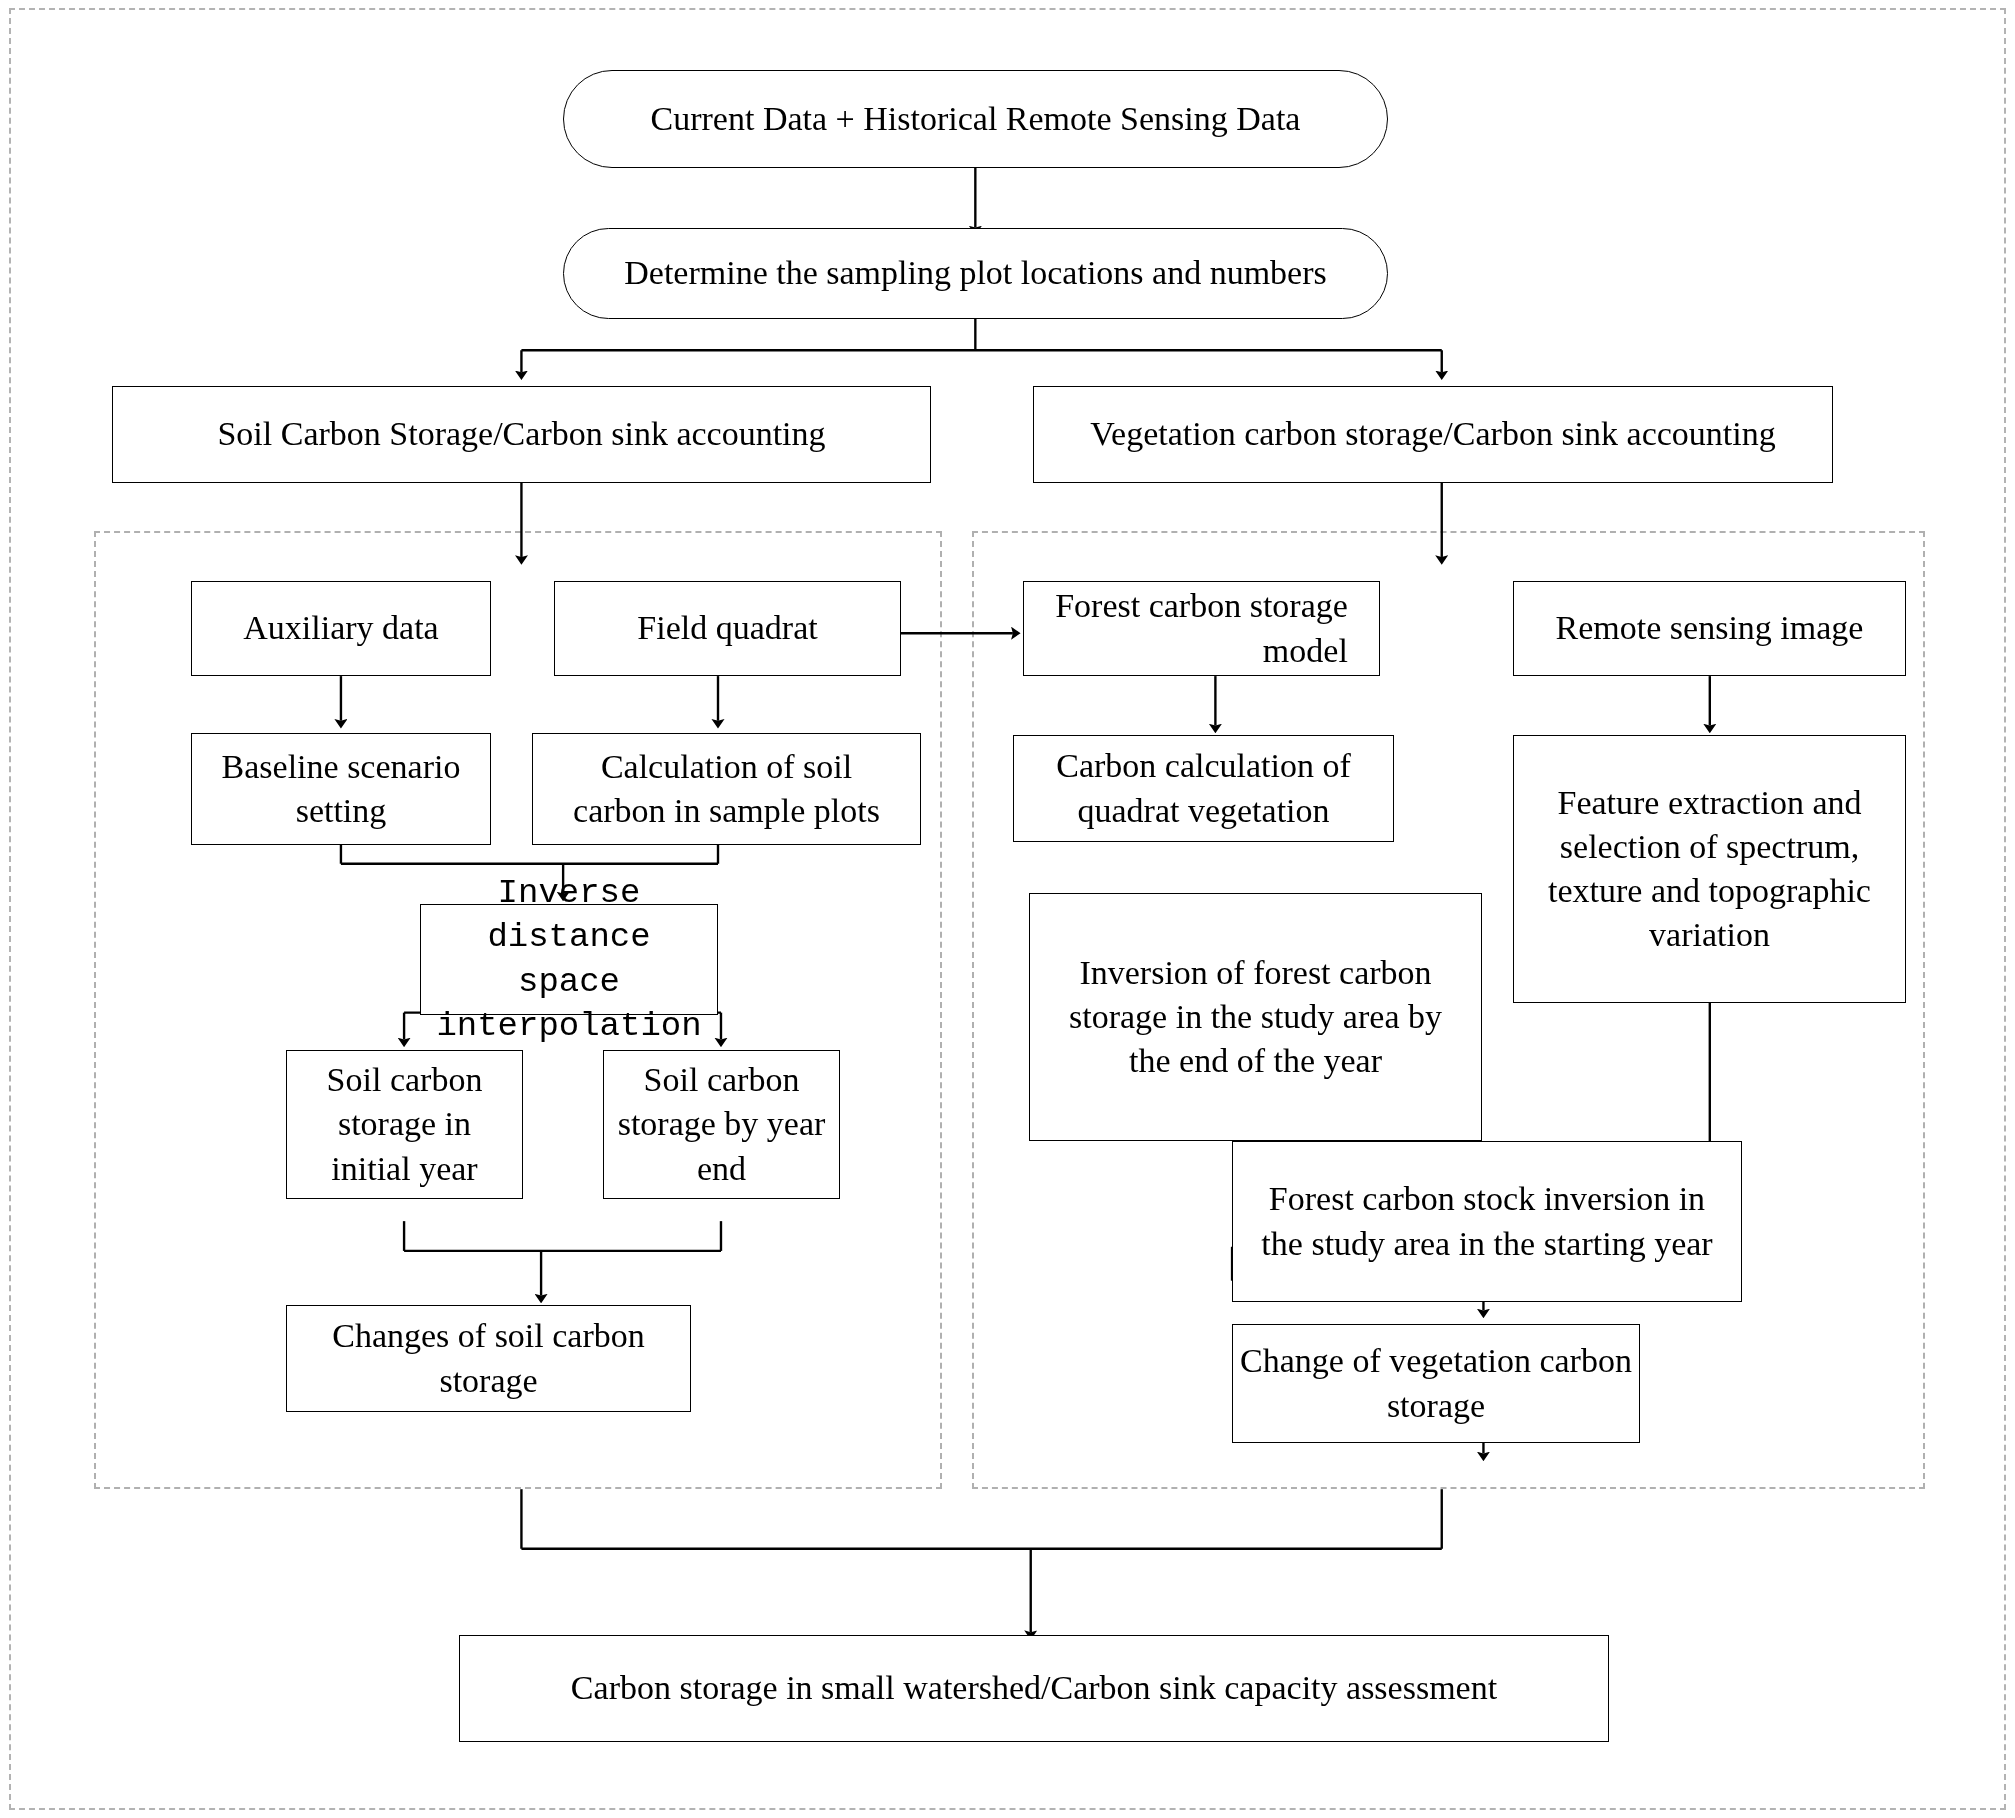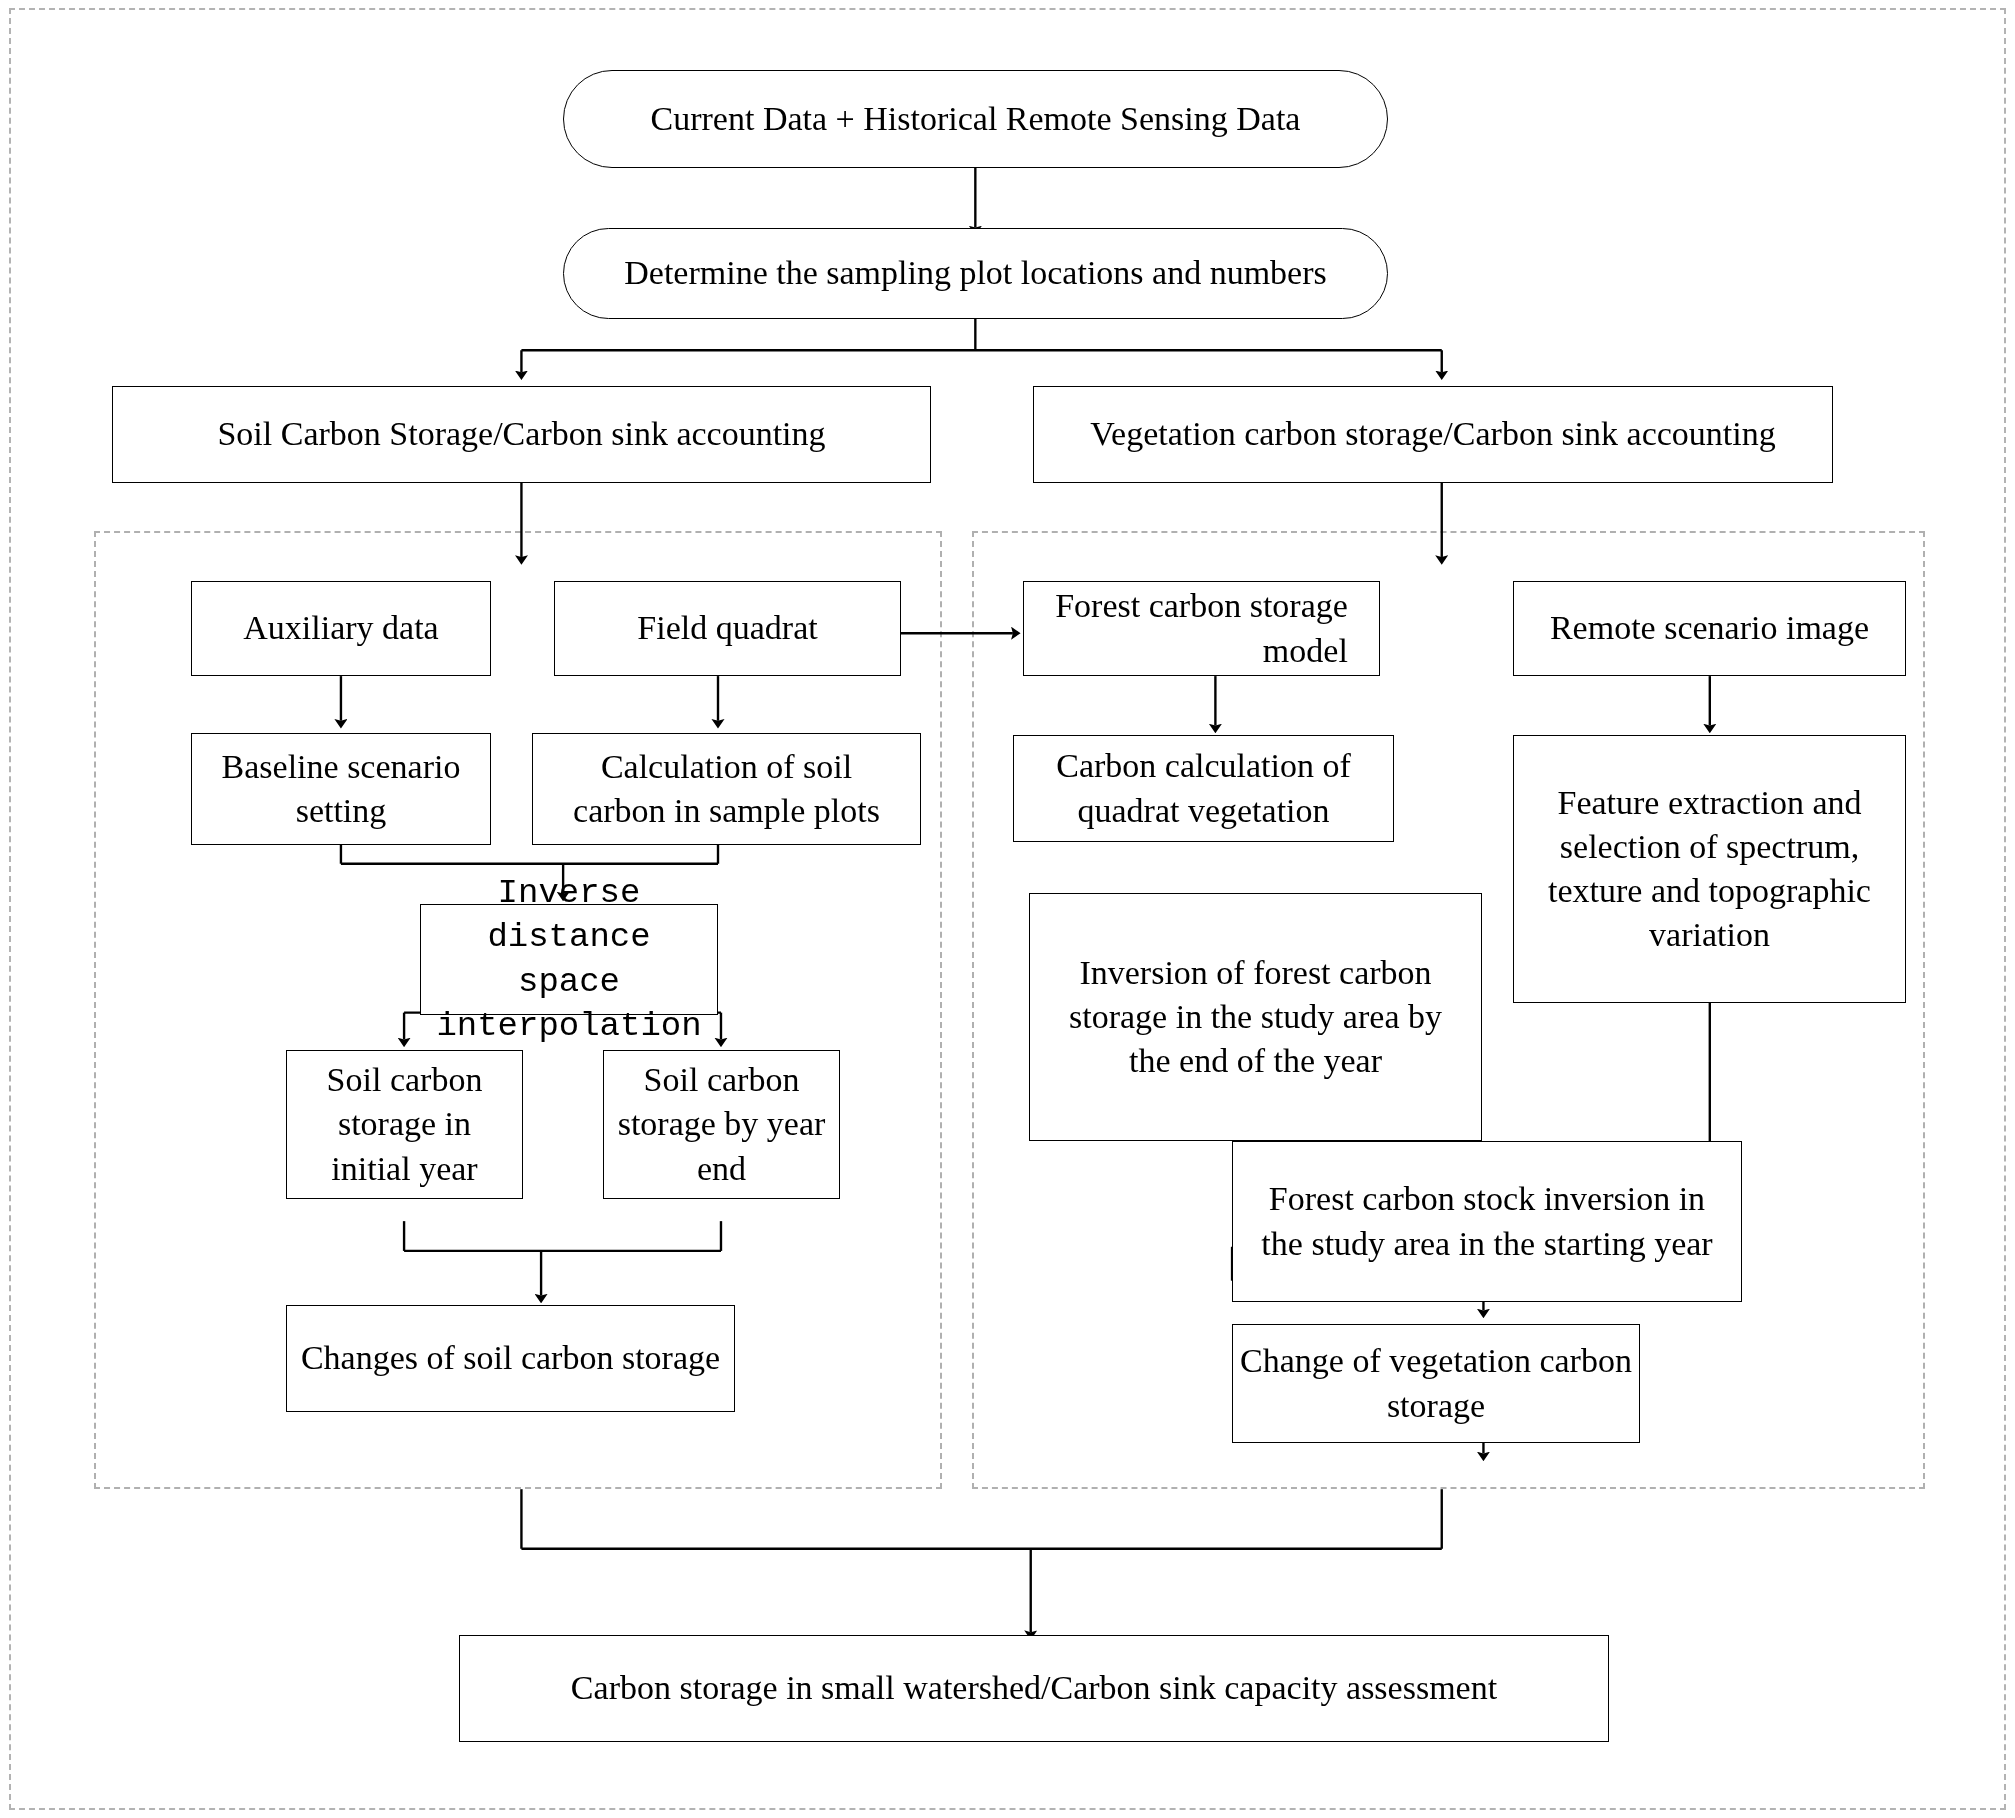--- a/index.html
+++ b/index.html
@@ -144,29 +144,29 @@
 space interpolation</div>
 
   <div class="node" style="left:286px; top:1050px; width:237px; height:149px;">Soil carbon
 storage in
 initial year</div>
 
   <div class="node" style="left:603px; top:1050px; width:237px; height:149px;">Soil carbon
 storage by year
 end</div>
 
-  <div class="node" style="left:286px; top:1305px; width:449px; height:107px;">Changes of soil carbon storage</div>
+  <div class="node" style="left:286px; top:1305px; width:405px; height:107px;">Changes of soil carbon storage</div>
 
   <div class="node" style="left:1023px; top:581px; width:357px; height:95px;text-align:right;">Forest carbon storage
 model</div>
 
   <div class="node" style="left:1013px; top:735px; width:381px; height:107px;text-align:center;">Carbon calculation of
 quadrat vegetation</div>
 
-  <div class="node" style="left:1513px; top:581px; width:393px; height:95px;">Remote scenario image</div>
+  <div class="node" style="left:1513px; top:581px; width:393px; height:95px;">Remote sensing image</div>
 
   <div class="node" style="left:1513px; top:735px; width:393px; height:268px;">Feature extraction and
 selection of spectrum,
 texture and topographic
 variation</div>
 
   <div class="node" style="left:1029px; top:893px; width:453px; height:248px;">Inversion of forest carbon
 storage in the study area by
 the end of the year</div>
 

